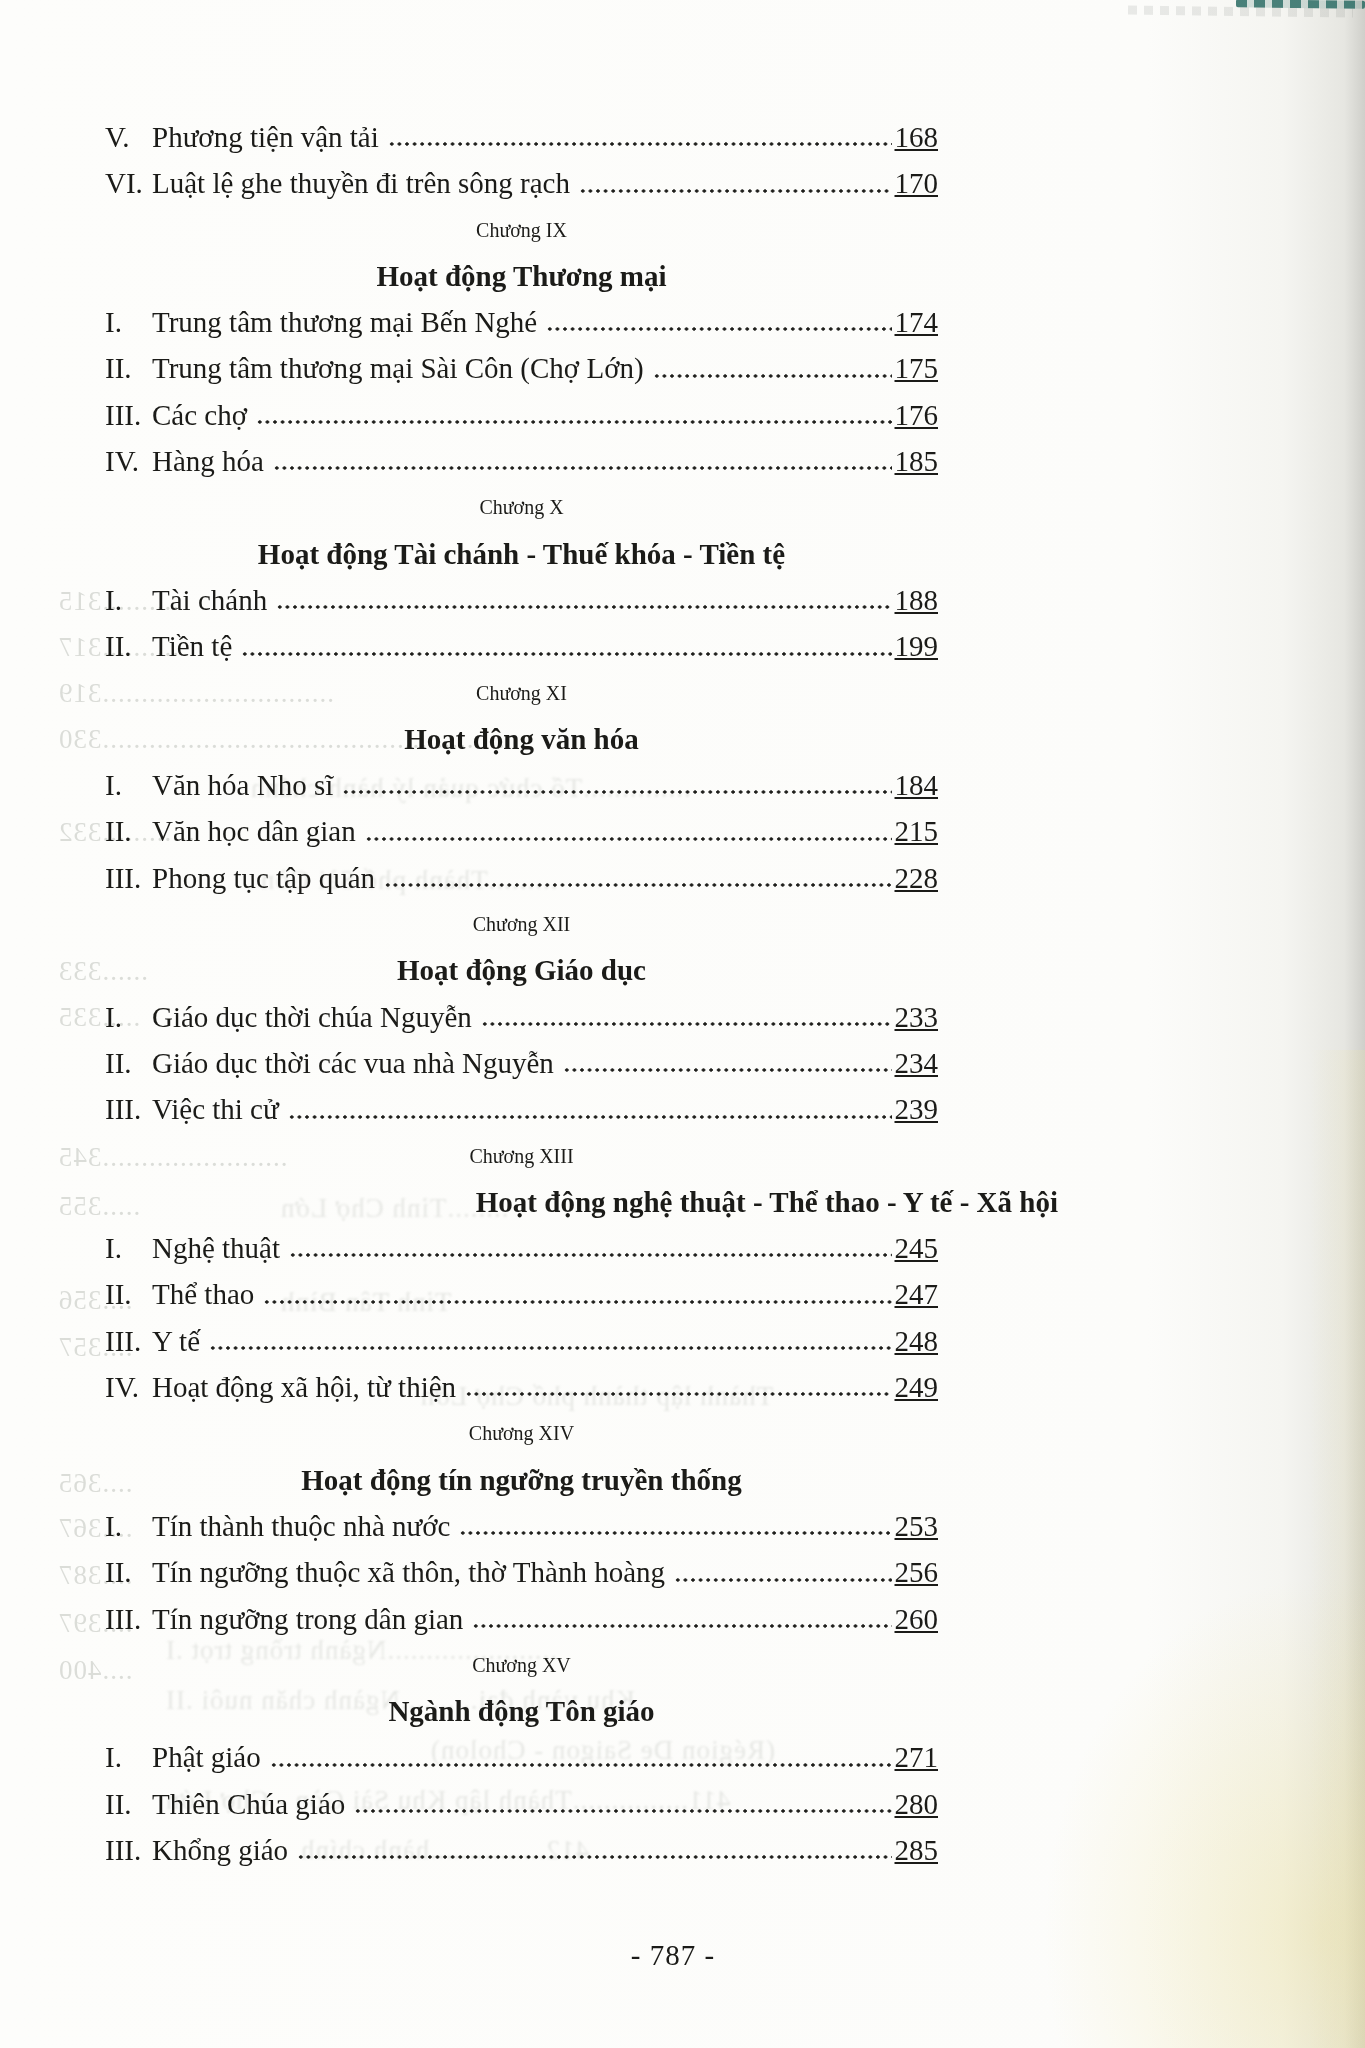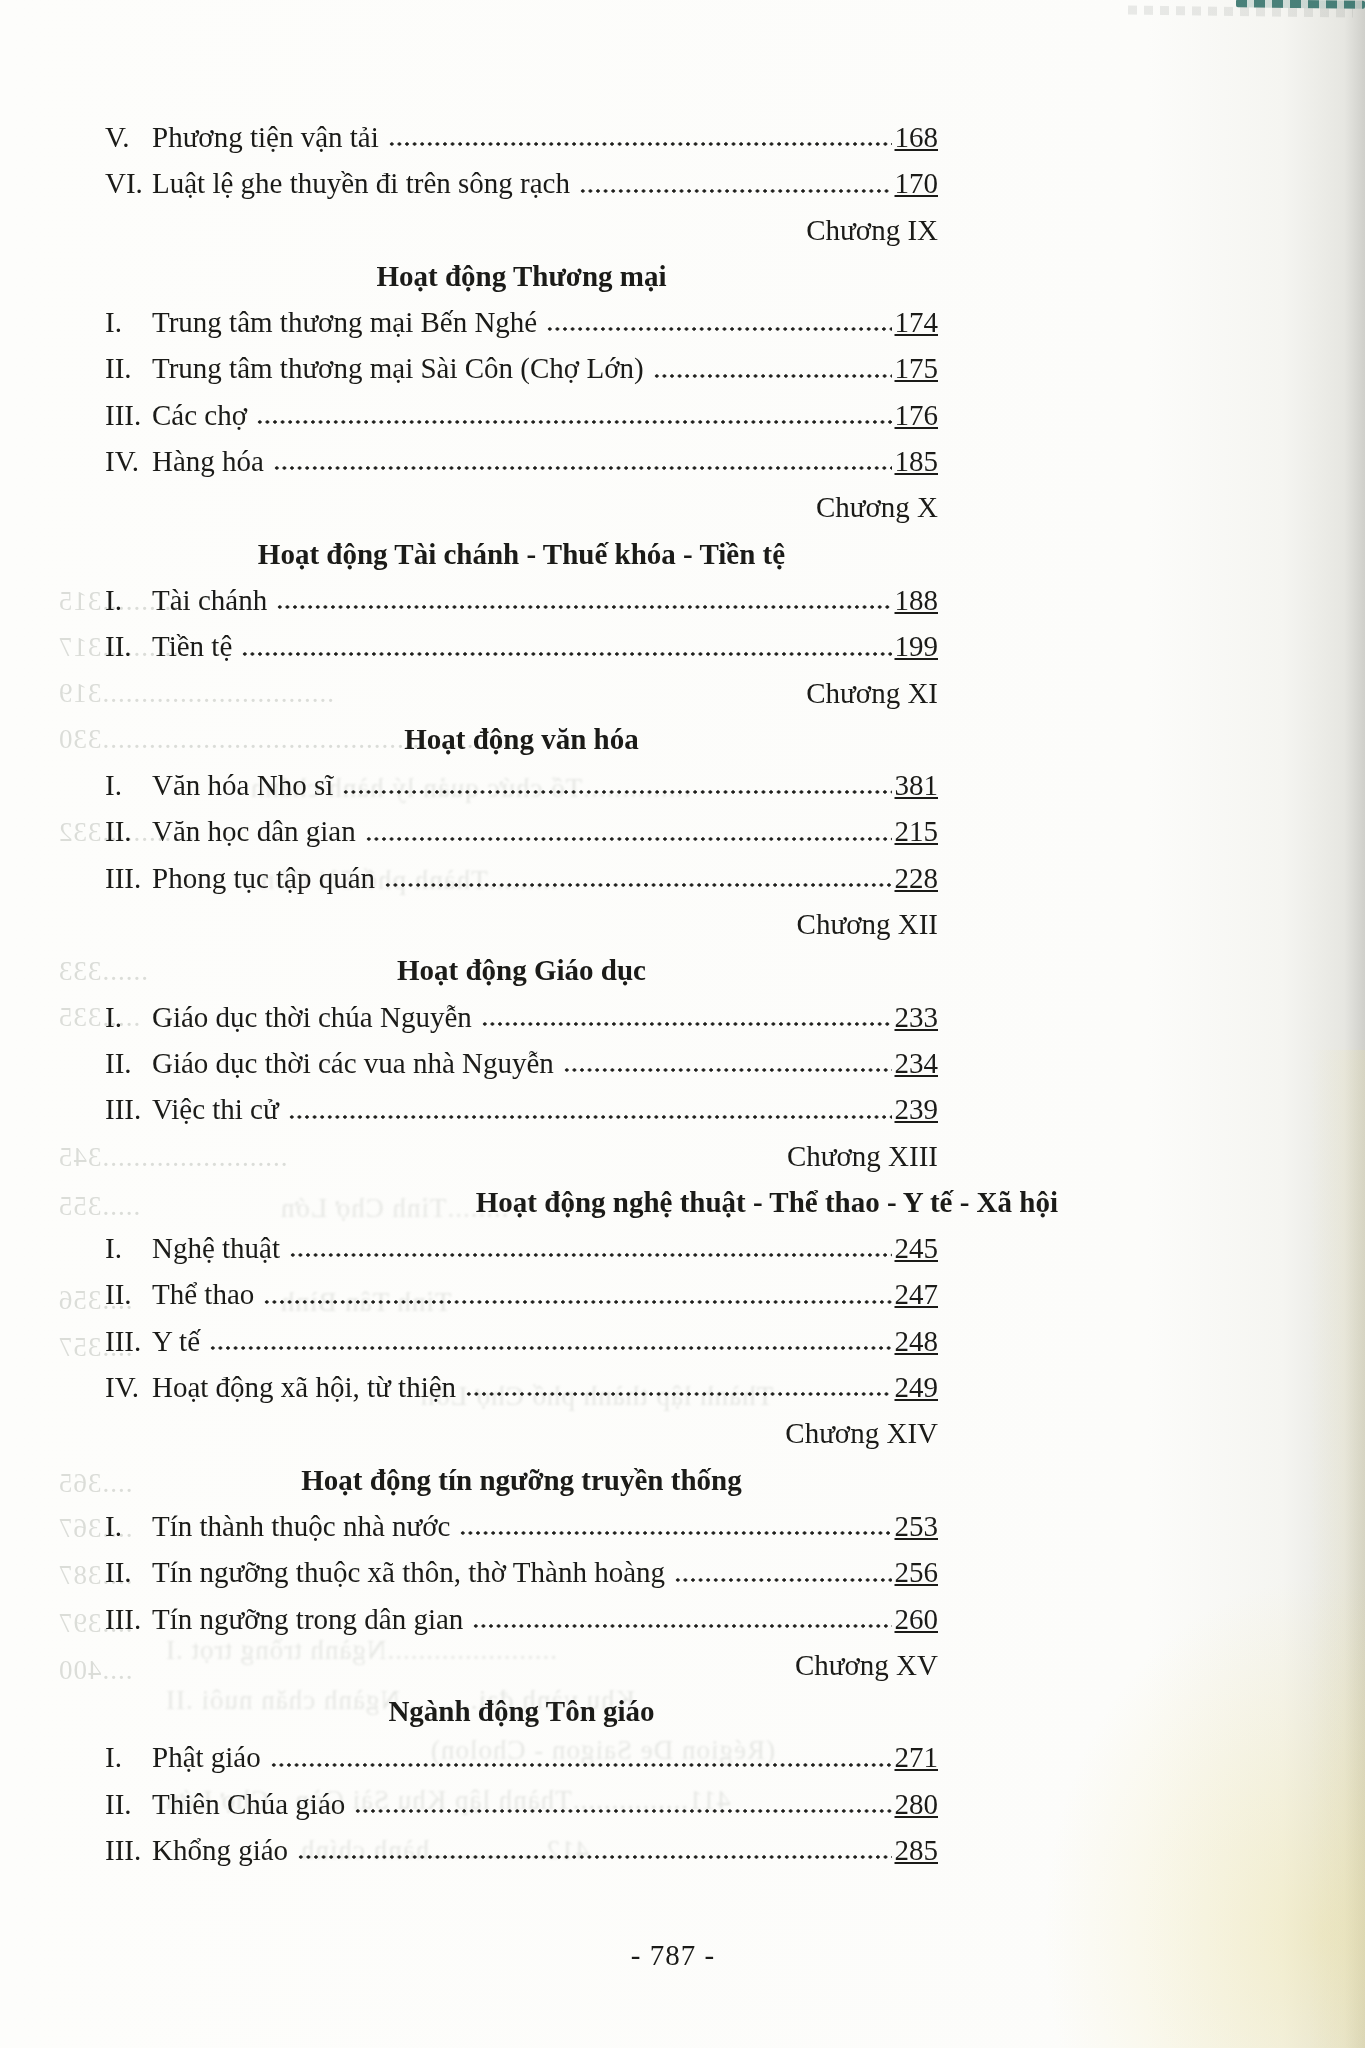--- a/index.html
+++ b/index.html
@@ -18,21 +18,21 @@
   .trow{display:flex;height:46.3px;line-height:46.3px;font-size:29px;white-space:nowrap;}
   .num{flex:0 0 47px;}
   .ttl{flex:0 0 auto;padding-right:9px;}
   .leader{
     flex:1 1 auto;min-width:18px;margin-right:3px;
     background-image:radial-gradient(circle,#1d1d1a 1.45px,rgba(0,0,0,0) 1.85px);
     background-size:7.6px 8px;background-repeat:repeat-x;
     background-position:left 0 bottom 12px;
   }
   .pg{flex:0 0 auto;text-decoration:underline;}
-  .ch-label{height:46.3px;line-height:46.3px;font-size:29px;text-align:right;}
+  .ch-label{height:46.3px;line-height:46.3px;font-size:20px;text-align:center;}
   .ch-title{height:46.3px;line-height:46.3px;font-size:29px;font-weight:bold;text-align:center;position:relative;}
   
   .footer{
     position:absolute;left:0;top:1932px;width:1346px;height:46px;line-height:46px;
     text-align:center;font-size:29px;font-weight:normal;letter-spacing:1px;
   }
   
   .ghost{
     position:absolute;transform:scaleX(-1);white-space:nowrap;
     color:#8e948b;font-size:27px;line-height:32px;letter-spacing:1px;
@@ -150,21 +150,21 @@
         <span class="ttl">Tiền tệ</span>
         <span class="leader"></span>
         <span class="pg">199</span>
       </div>
       <div class="ch-label">Chương XI</div>
       <div class="ch-title">Hoạt động văn hóa</div>
       <div class="trow">
         <span class="num">I.</span>
         <span class="ttl">Văn hóa Nho sĩ</span>
         <span class="leader"></span>
-        <span class="pg">381</span>
+        <span class="pg">184</span>
       </div>
       <div class="trow">
         <span class="num">II.</span>
         <span class="ttl">Văn học dân gian</span>
         <span class="leader"></span>
         <span class="pg">215</span>
       </div>
       <div class="trow">
         <span class="num">III.</span>
         <span class="ttl">Phong tục tập quán</span>

